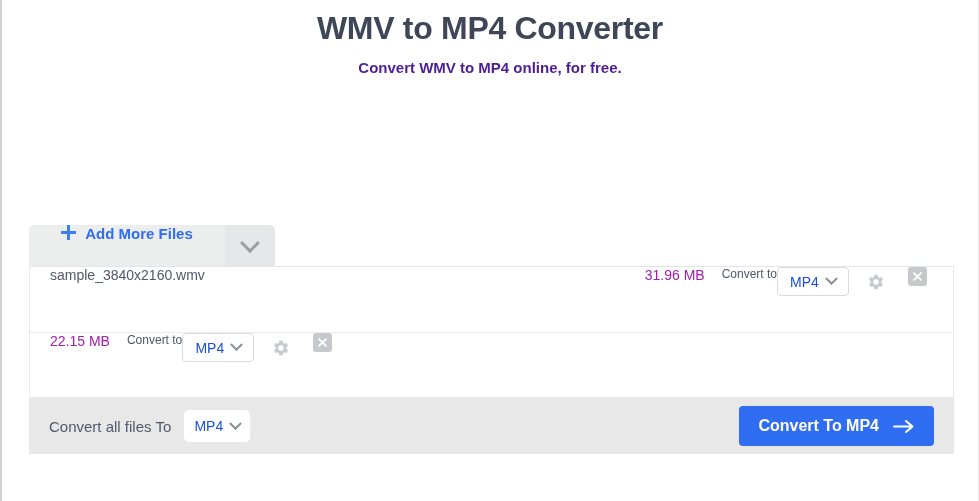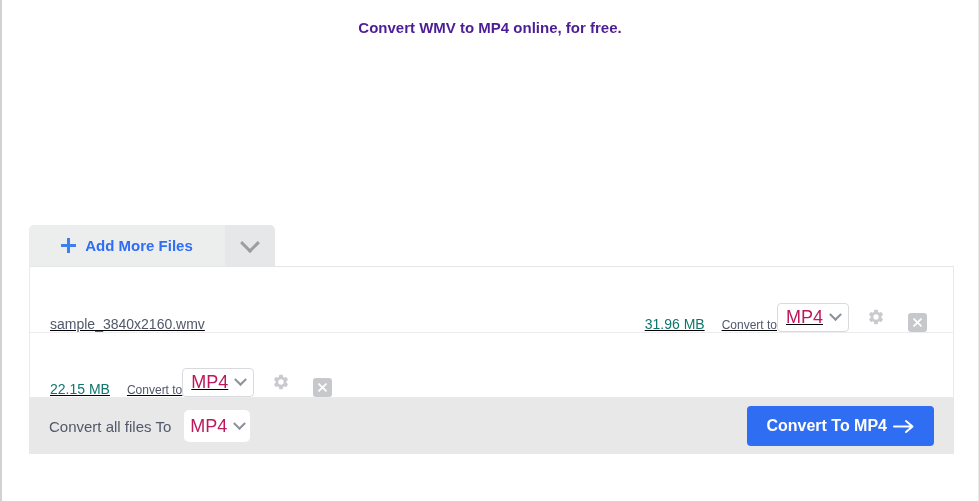--- a/index.html
+++ b/index.html
@@ -58,21 +58,21 @@
     display: flex;
     align-items: stretch;
     height: 41px;
   }
   .add-files-btn {
     width: 196px;
     background: #eceded;
     border: none;
     border-top-left-radius: 5px;
     display: flex;
-    align-items: center;
+    align-items: flex-start;
     justify-content: center;
     gap: 9px;
     cursor: pointer;
     padding: 0;
   }
   .plus-icon {
     width: 15px;
     height: 15px;
     position: relative;
     display: inline-block;
@@ -123,39 +123,38 @@
   }
 
   .file-list {
     background: #ffffff;
     border: 1px solid #eaeaec;
     border-top: 1px solid #e4e5e6;
   }
   .file-row {
     height: 65px;
     display: flex;
-    align-items: flex-end;
+    align-items: flex-start;
     padding: 0 0 0 20px;
     box-sizing: border-box;
-    text-decoration: underline;
   }
   .file-row + .file-row {
     border-top: 1px solid #ececee;
   }
   .file-name {
     font-size: 14px;
     color: #51586a;
     flex: 1;
     white-space: nowrap;
     overflow: hidden;
     text-overflow: ellipsis;
   }
   .file-size {
     font-size: 14px;
-    color: #0f766e;
+    color: #a21caf;
     margin-right: 17px;
     white-space: nowrap;
   }
   .convert-to-label {
     font-size: 12px;
     color: #51586a;
     white-space: nowrap;
   }
   .format-select {
     width: 72px;
@@ -164,22 +163,22 @@
     border-radius: 4px;
     background: #ffffff;
     display: flex;
     align-items: center;
     justify-content: center;
     gap: 8px;
     cursor: pointer;
     box-sizing: border-box;
   }
   .format-select .fmt {
-    font-size: 18px;
-    color: #be185d;
+    font-size: 14px;
+    color: #1d4ed8;
   }
   .gear-btn {
     width: 34px;
     height: 30px;
     margin-left: 10px;
     display: flex;
     align-items: center;
     justify-content: center;
     cursor: pointer;
     background: none;
@@ -226,37 +225,38 @@
   }
   .spacer { flex: 1; }
   .convert-btn {
     height: 40px;
     background: #2f6df2;
     border: none;
     border-radius: 4px;
     padding: 0 19px;
     display: flex;
     align-items: center;
-    gap: 6px;
+    gap: 14px;
     cursor: pointer;
   }
   .convert-btn-label {
     font-size: 16px;
     font-weight: bold;
     color: #ffffff;
     white-space: nowrap;
   }
   .arrow-icon { display: block; }
 </style>
 </head>
 <body>
 
 <div class="page">
 
   <div class="header">
+    <h1 class="title">WMV to MP4 Converter</h1>
     <p class="subtitle">Convert WMV to MP4 online, for free.</p>
   </div>
 
   <div class="converter">
 
     <div class="toolbar">
       <button class="add-files-btn">
         <span class="plus-icon"></span>
         <span class="add-files-label">Add More Files</span>
       </button>

